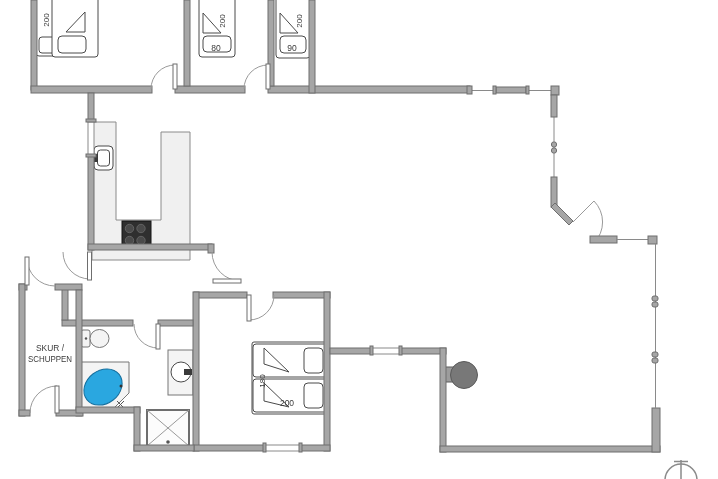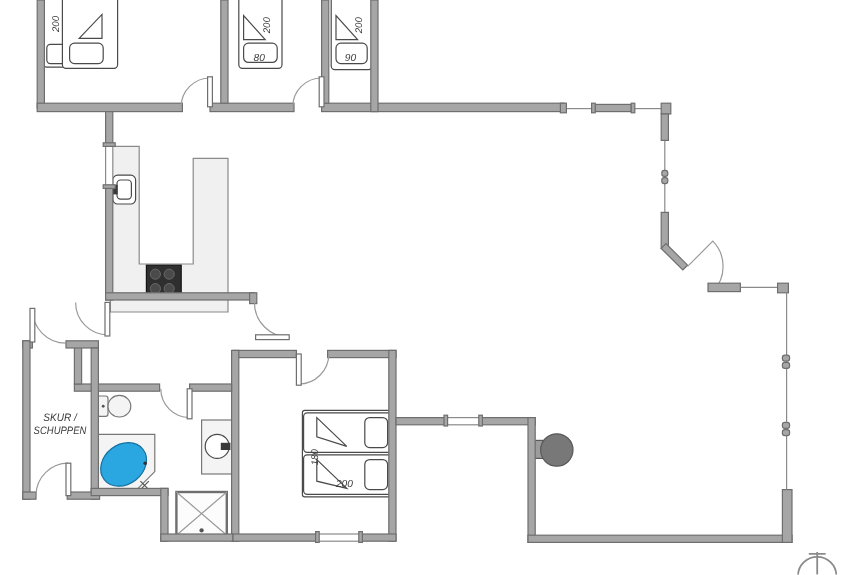--- a/index.html
+++ b/index.html
@@ -1,17 +1,17 @@
 <!DOCTYPE html>
 <html><head>
 <meta charset="utf-8">
 <style>
   html,body{margin:0;padding:0;background:#ffffff;}
   .canvas{position:relative;width:718px;height:479px;background:#ffffff;overflow:hidden;
-          font-family:"Liberation Sans", sans-serif;font-style:italic;}
+          font-family:"Liberation Sans", sans-serif;}
   svg{display:block;}
   .wall{fill:#a6a6a6;stroke:#6e6e6e;stroke-width:1;}
   .thin{stroke:#8a8a8a;stroke-width:1;fill:none;}
   .arc{stroke:#9a9a9a;stroke-width:1;fill:none;}
   .leaf{fill:#ffffff;stroke:#6e6e6e;stroke-width:1;}
   .win{fill:#ffffff;stroke:#8a8a8a;stroke-width:1;}
   .furn{fill:#ffffff;stroke:#4a4a4a;stroke-width:1;}
   .fixture{fill:#f4f4f4;stroke:#777777;stroke-width:1;}
   .lbl{fill:#3a3a3a;font-family:"Liberation Sans", sans-serif;}
 </style>

